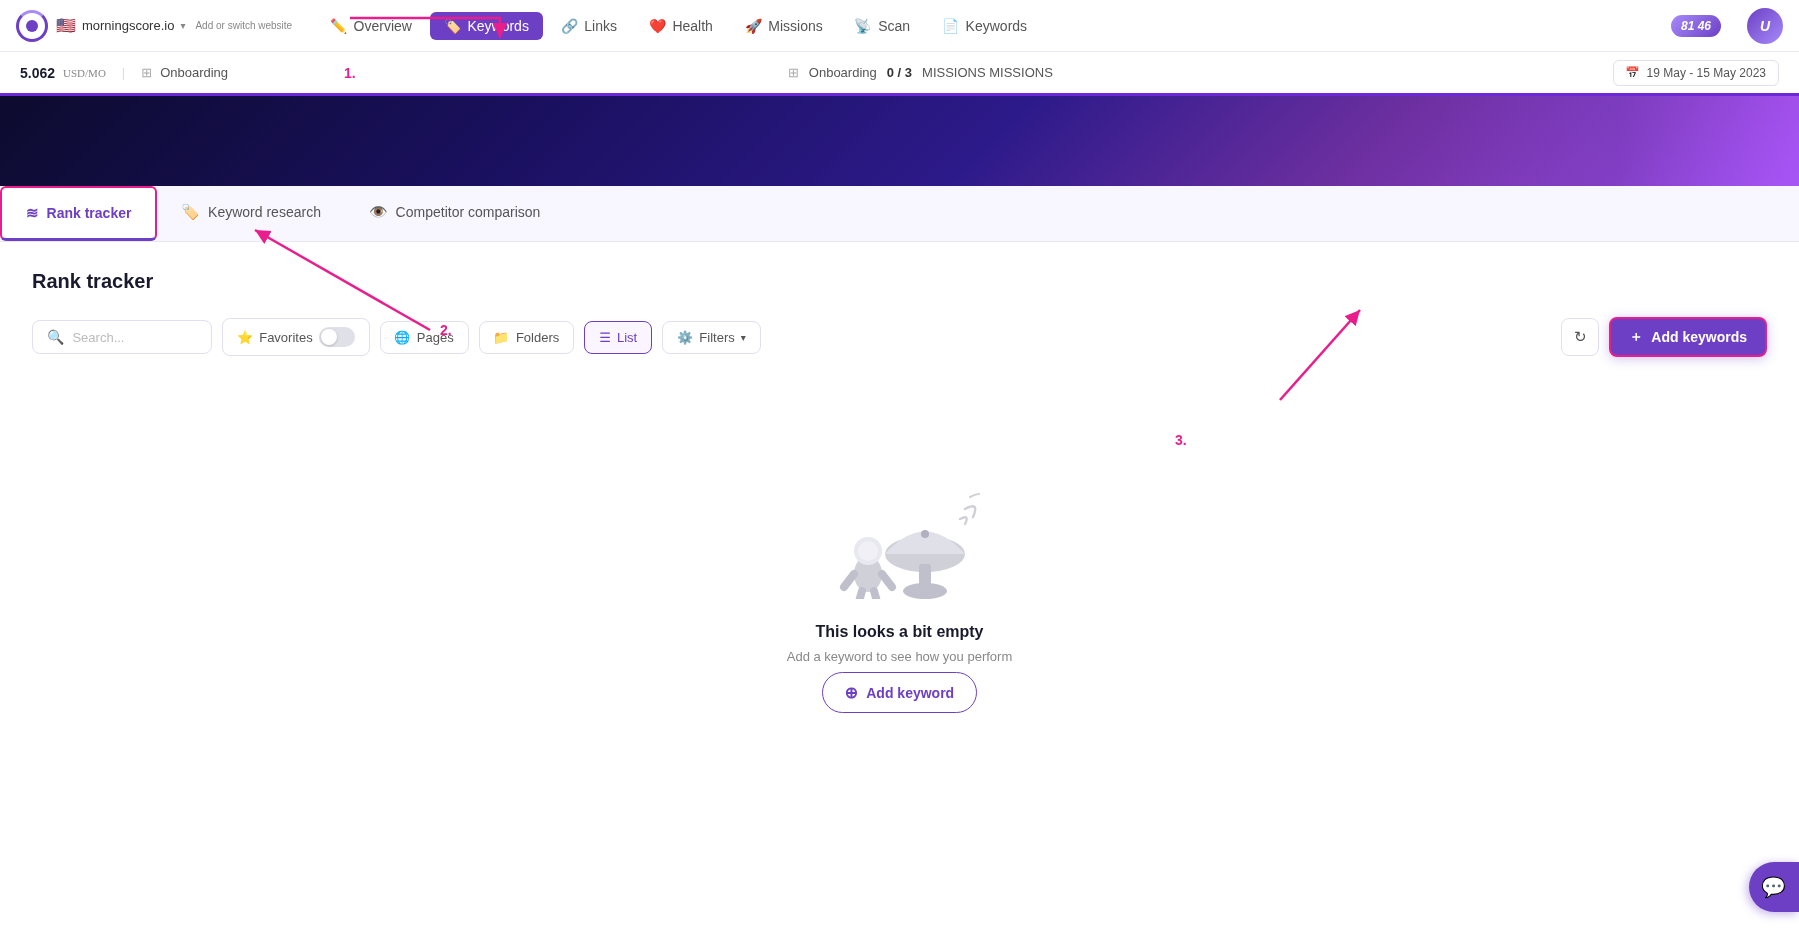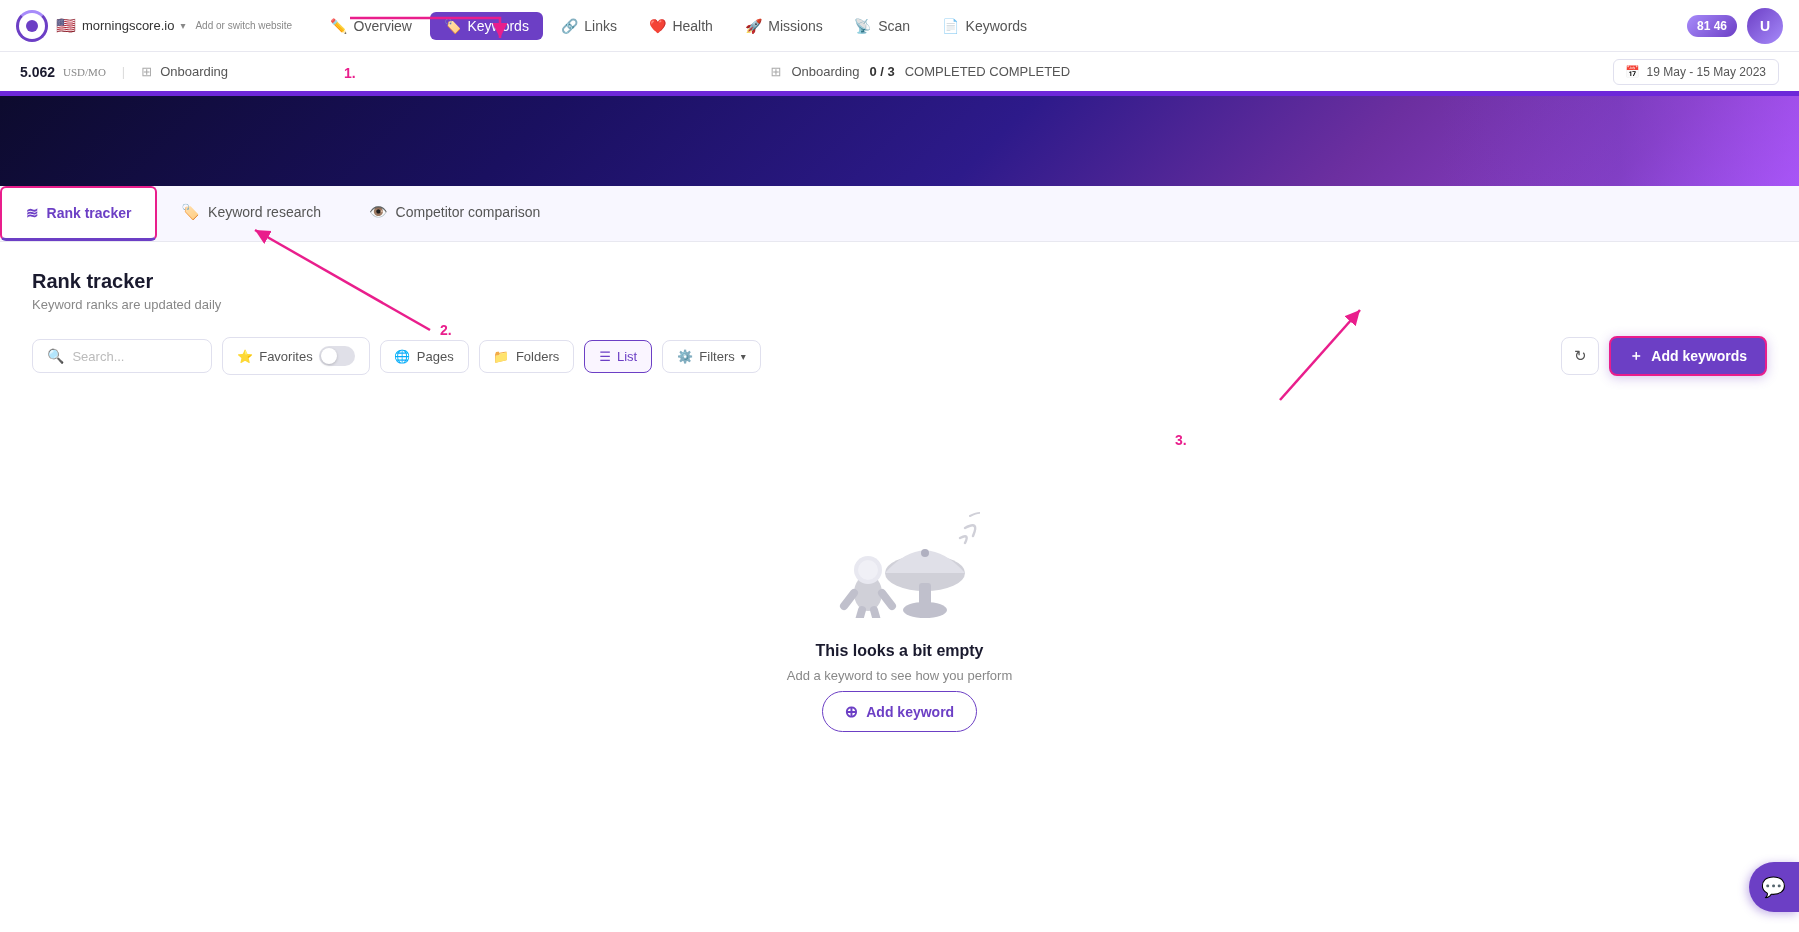--- a/index.html
+++ b/index.html
@@ -53,42 +53,42 @@
       font-size: 14px; color: #555;
       cursor: pointer; text-decoration: none;
       transition: background 0.15s;
     }
     .nav-item.active {
       background: #6c3fc5;
       color: #fff;
     }
     .nav-item-icon { font-size: 14px; }
     .nav-right {
-      display: flex; align-items: center; gap: 10px;
+      display: flex; align-items: center; gap: 26px; font-style: italic;
     }
     .nav-score-badge {
       background: linear-gradient(135deg, #a78bfa, #6c3fc5);
       color: #fff; font-size: 12px; font-weight: 600;
       padding: 4px 10px; border-radius: 20px;
     }
     .nav-avatar {
       width: 36px; height: 36px; border-radius: 50%;
       background: linear-gradient(135deg, #6c3fc5, #a78bfa);
       display: flex; align-items: center; justify-content: center;
       color: #fff; font-size: 14px; font-weight: 600;
       cursor: pointer;
     }
 
     
     .sub-header {
       background: #fff;
       height: 44px;
       display: flex; align-items: center;
       padding: 0 20px;
-      border-bottom: 5px solid #6d28d9;
+      border-bottom: 3px solid #6d28d9;
       font-size: 13px; color: #555;
       gap: 32px;
     }
     .sub-header-left { display: flex; align-items: center; gap: 8px; }
     .sub-header-price { font-weight: 700; font-size: 14px; color: #1a1a2e; }
     .sub-header-usd { font-size: 11px; color: #888; font-family: Liberation Serif, serif; }
     .sub-header-icon { color: #aaa; }
     .sub-header-center { flex: 1; display: flex; align-items: center; justify-content: center; gap: 10px; }
     .missions-count { font-weight: 600; color: #333; }
     .sub-header-right { display: flex; align-items: center; gap: 8px; }
@@ -301,21 +301,21 @@
     <span class="sub-header-price">5.062</span>
     <span class="sub-header-usd">USD/MO</span>
     <span style="color:#ddd; margin: 0 8px;">|</span>
     <span class="sub-header-icon">⊞</span>
     <span>Onboarding</span>
   </div>
   <div class="sub-header-center">
     <span class="sub-header-icon">⊞</span>
     <span>Onboarding</span>
     <span class="missions-count">0 / 3</span>
-    <span>COMPLETED COMPLETED</span>
+    <span>MISSIONS MISSIONS</span>
   </div>
   <div class="sub-header-right">
     <div class="date-range-btn">
       <span>📅</span>
       <span>19 May - 15 May 2023</span>
     </div>
   </div>
 </div>
 
 <div class="hero-banner">
@@ -340,21 +340,20 @@
     <span class="tab-icon">👁️</span>
     <span>Competitor comparison</span>
   </div>
 </div>
 
 <div class="main-content">
   <div class="keyword-content">
 
     <div class="rt-header">
       <div class="rt-title">Rank tracker</div>
-      <div class="rt-subtitle">Keyword ranks are updated daily</div>
     </div>
 
     <div class="rt-toolbar">
       <div class="search-box">
         <span class="search-icon">🔍</span>
         <input class="search-input" type="text" placeholder="Search..." style="">
       </div>
 
       <div class="toolbar-btn">
         <span>⭐</span>

